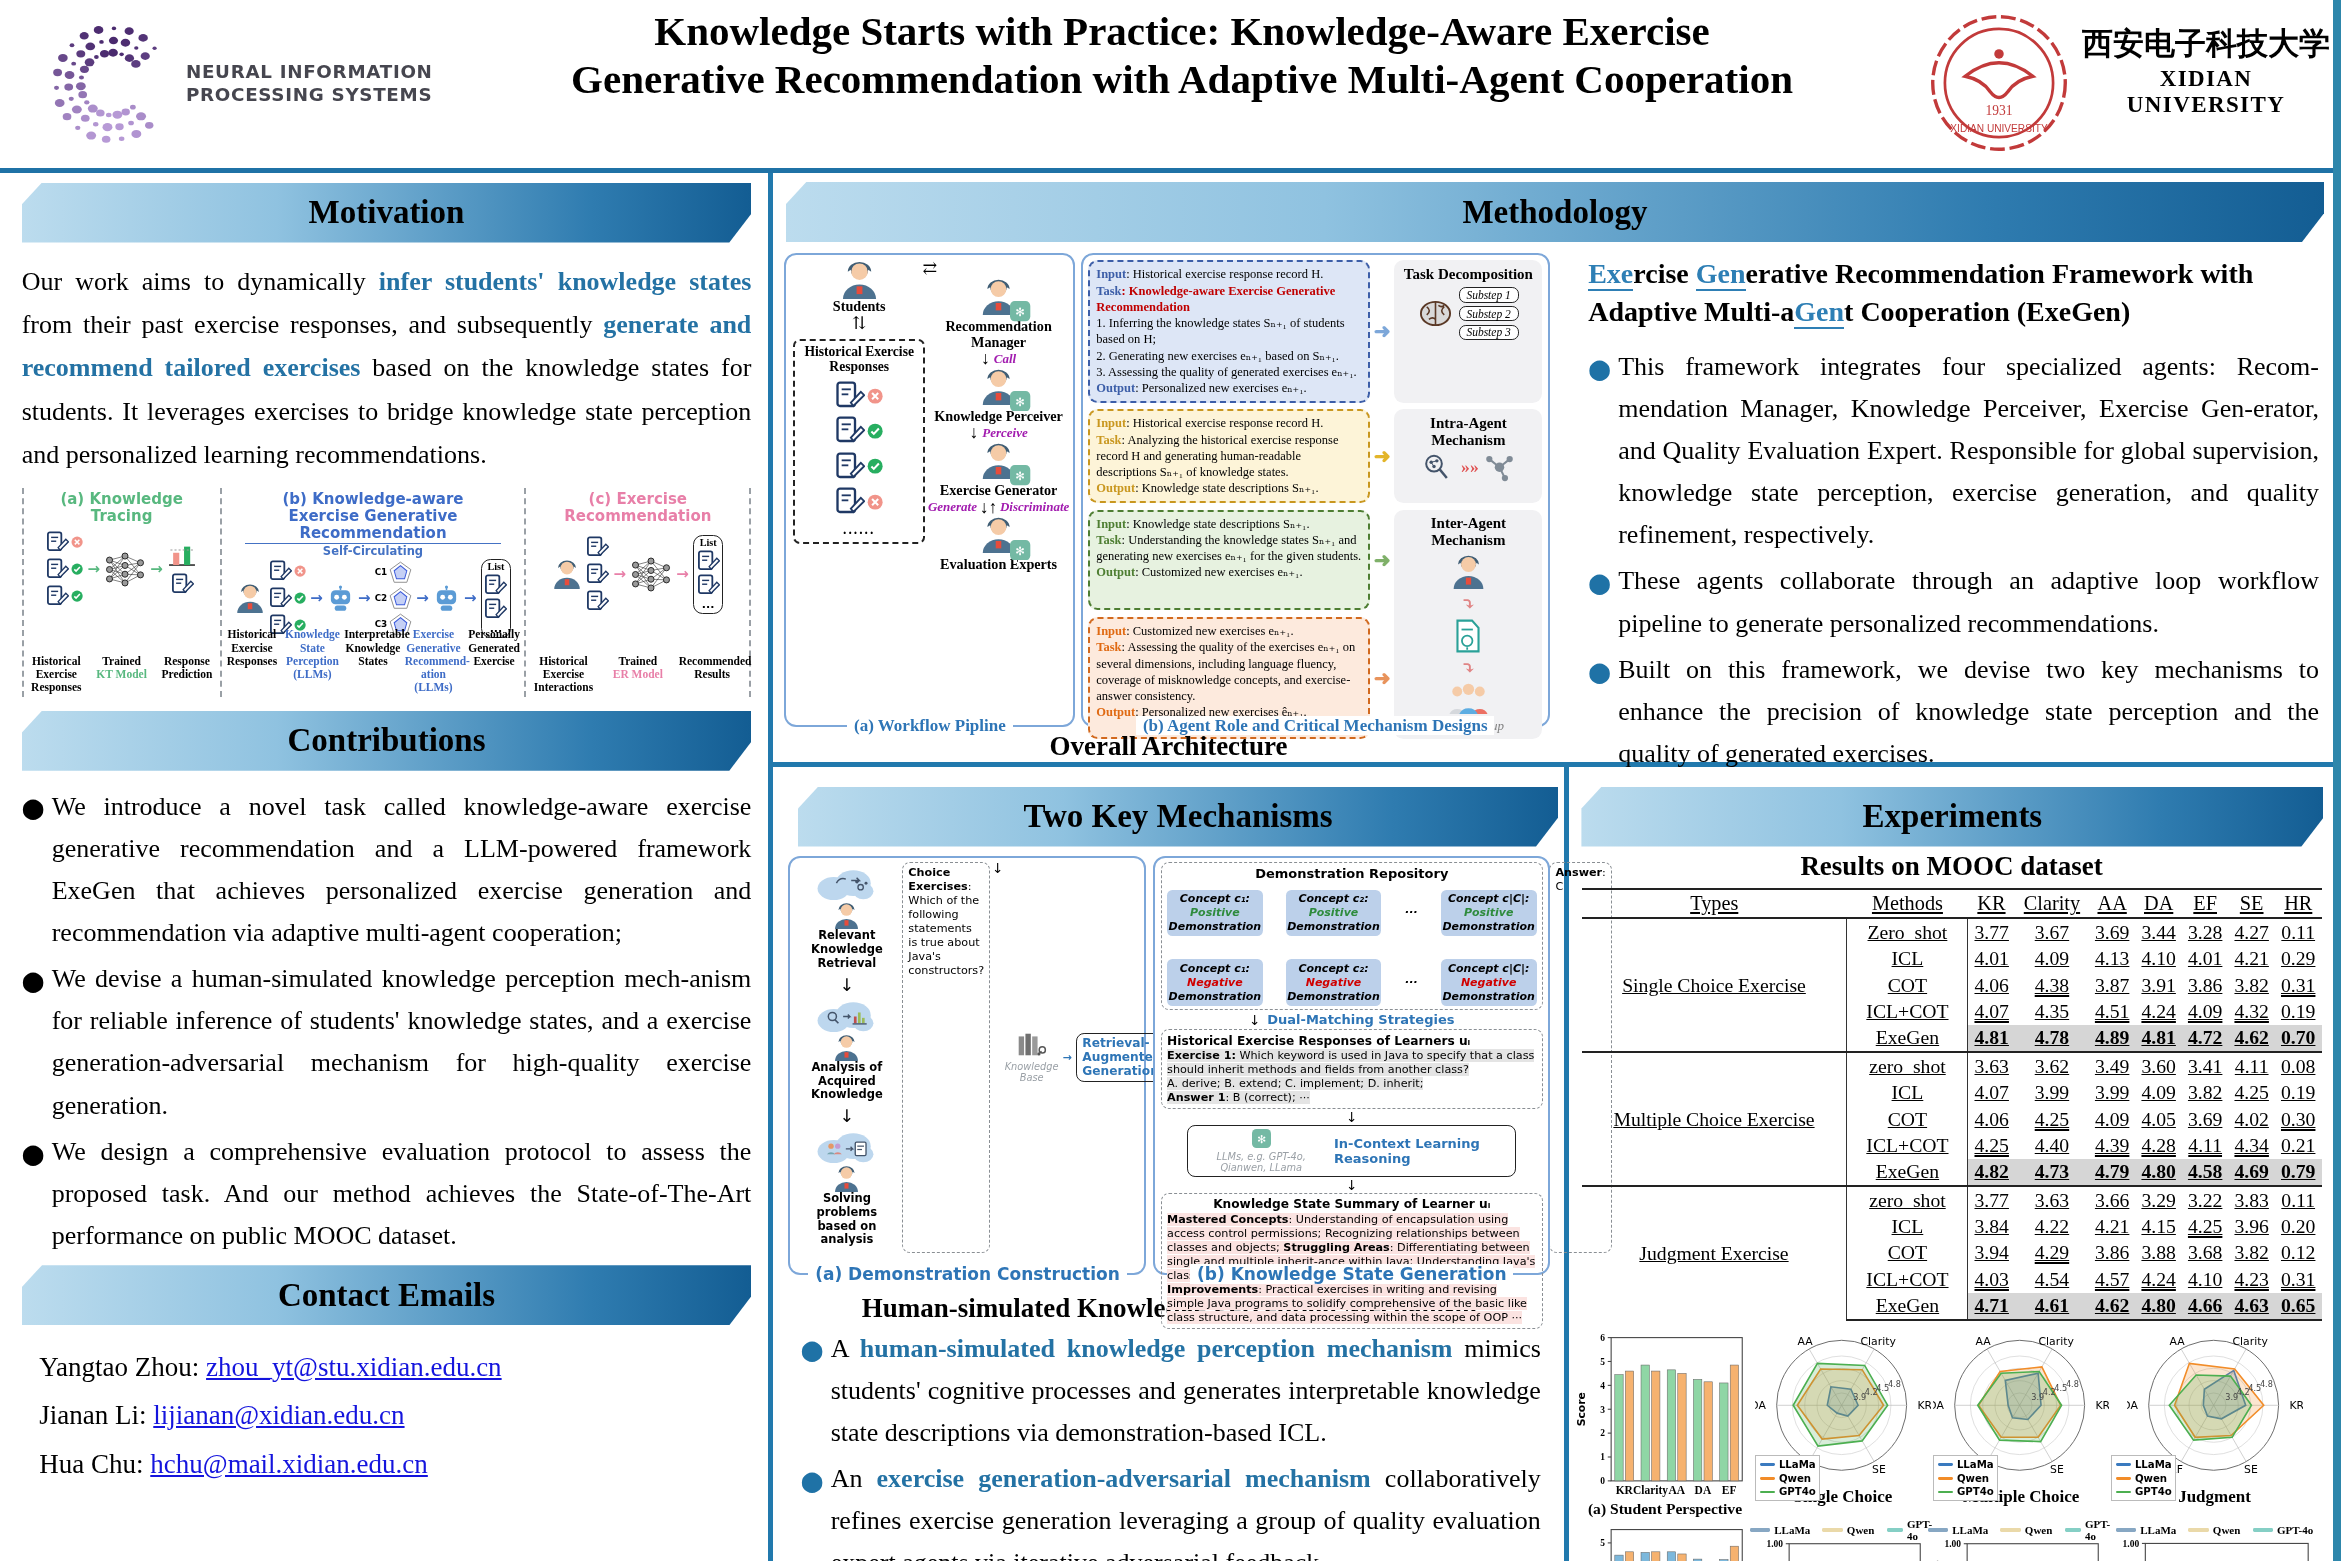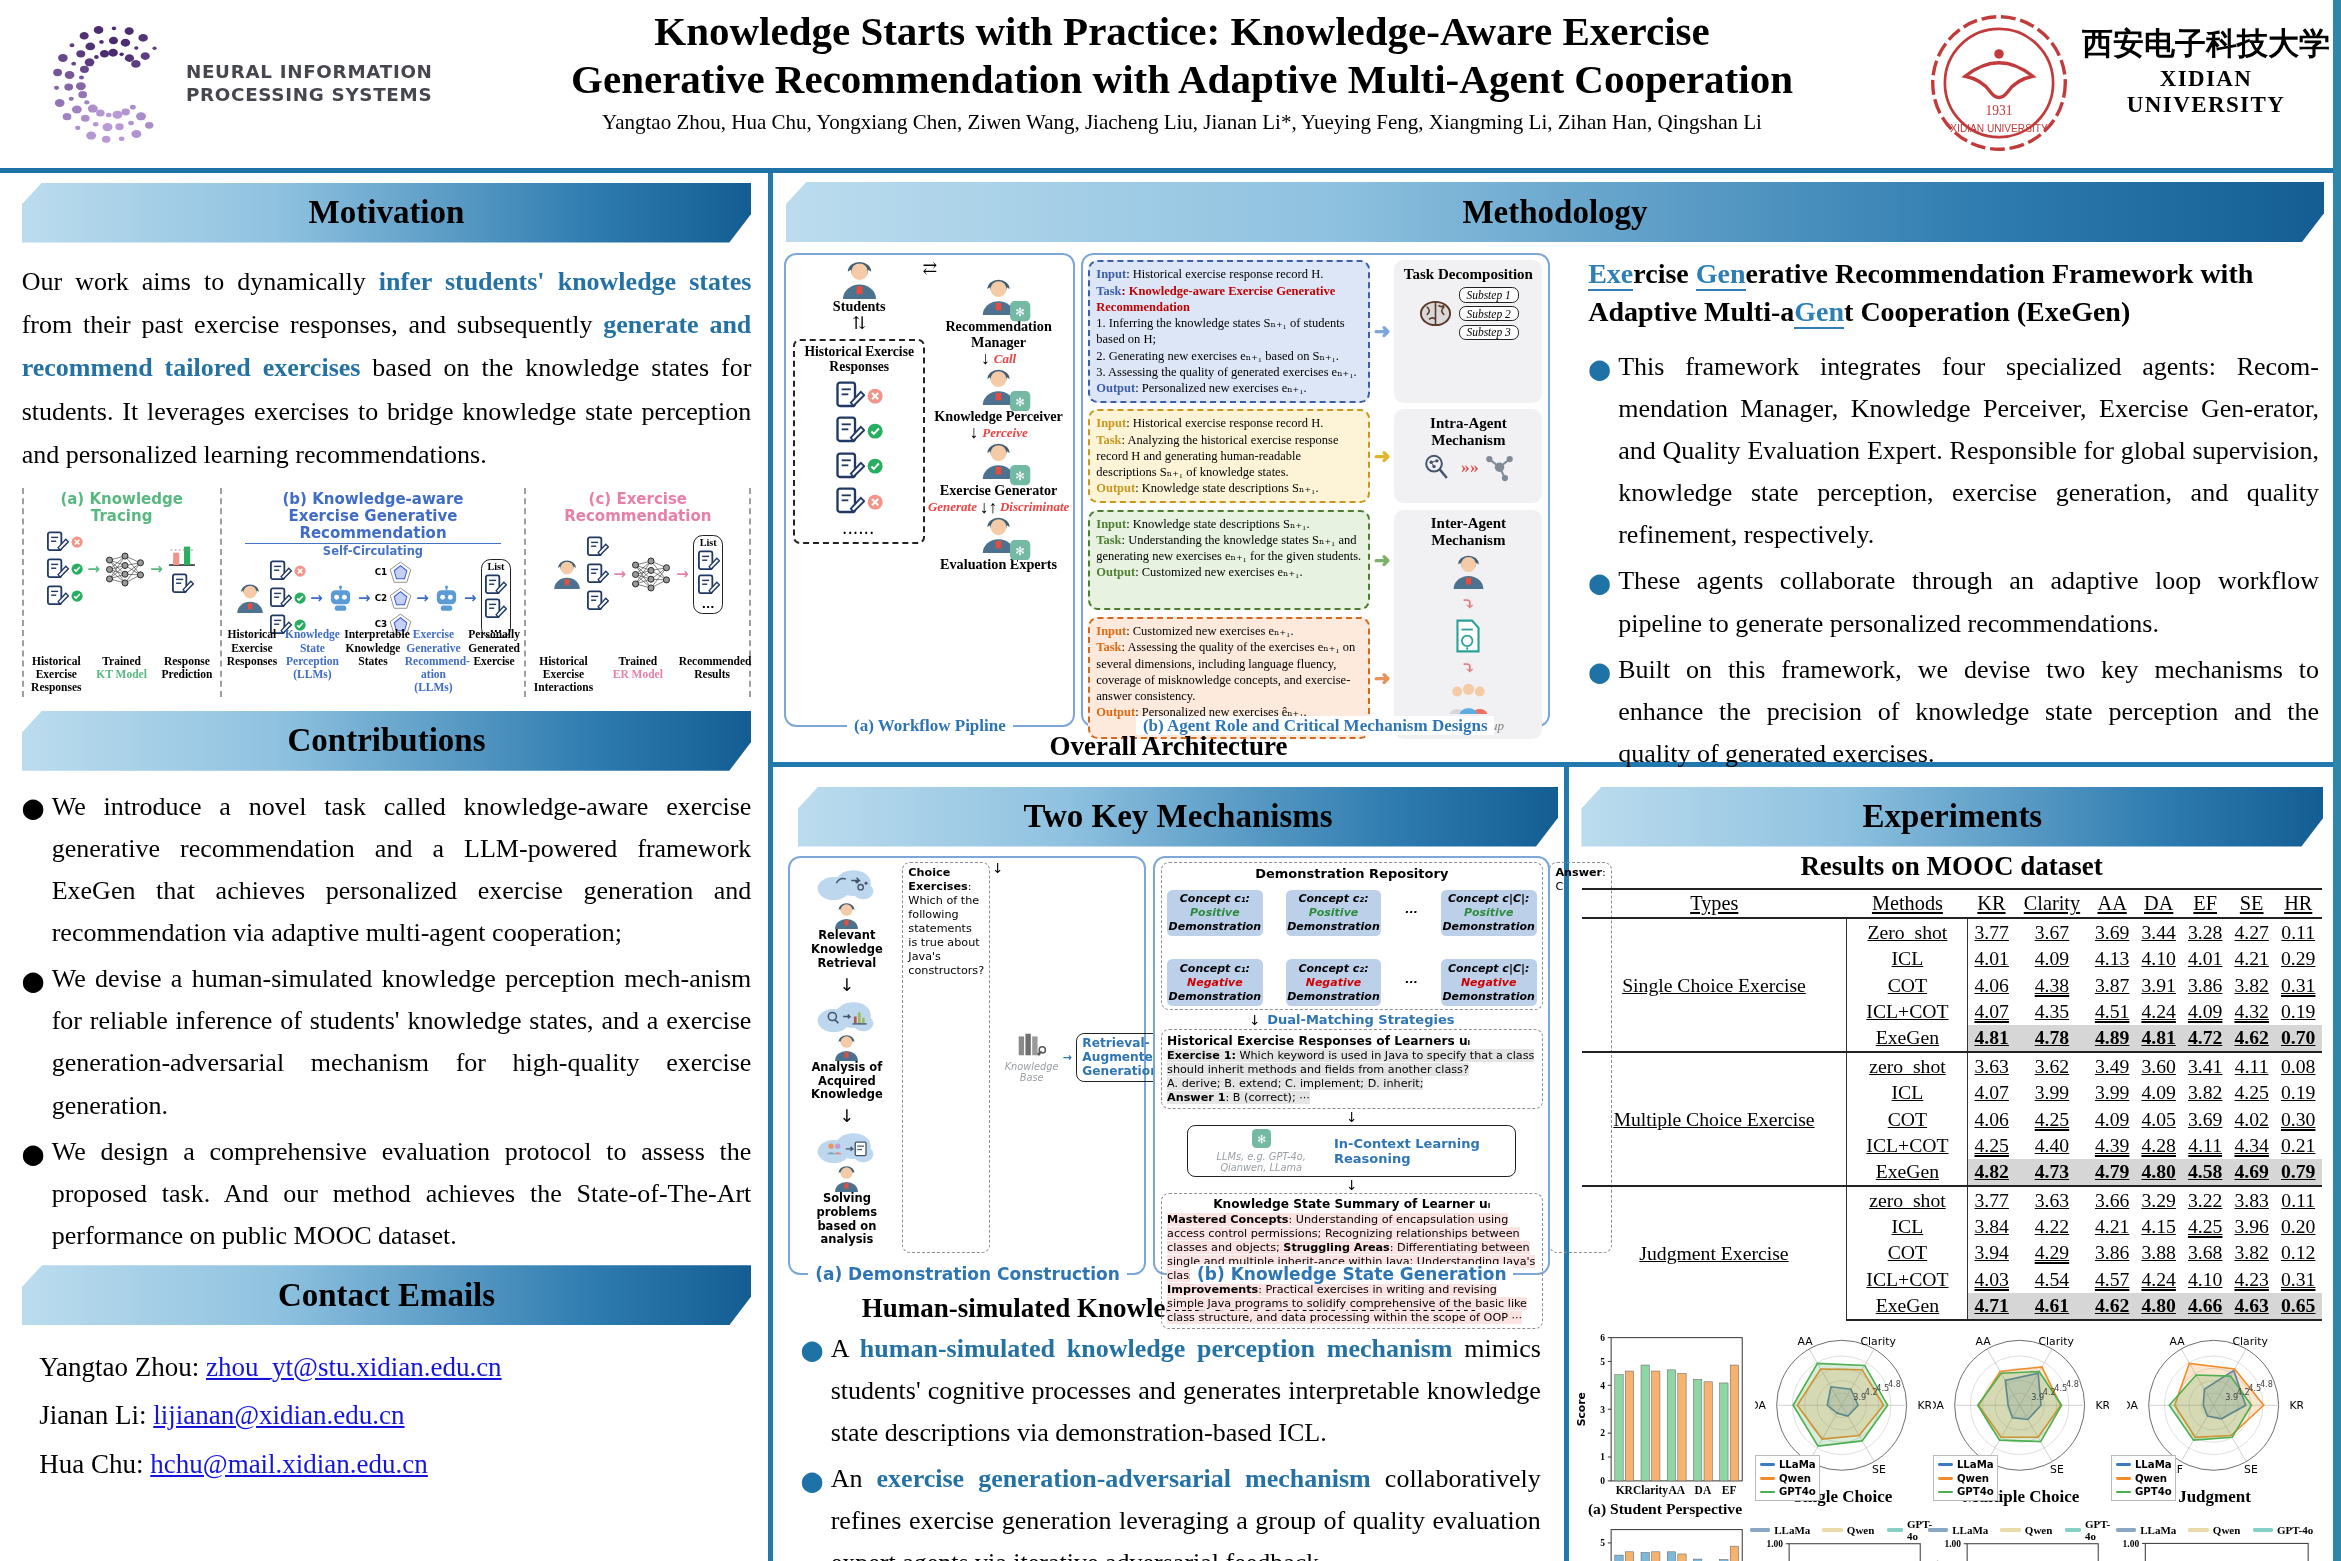--- a/index.html
+++ b/index.html
@@ -71,21 +71,21 @@
   #arch-fig { position:absolute; left:5.4px; top:80px; width:770px; height:474px; display:flex; gap:5.4px; }
   .round-panel { border:2.7px solid #7da7d9; border-radius:12.2px; position:relative; background:#fff; }
   #wf-panel { width:291px; padding:5.4px 6.8px 23px 6.8px; font-size:13.6px; }
   #agent-panel { width:469px; padding:5.4px 5.4px 23px 5.4px; }
   .panel-caption { position:absolute; bottom:-11px; left:0; right:0; text-align:center; }
   .panel-caption span { background:#fff; padding:0 6.8px; color:#2e75b6; font-weight:bold; font-size:17px; }
   .wf-grid { display:grid; grid-template-columns:132px 1fr; column-gap:2.7px; }
   .wf-cell { display:flex; flex-direction:column; align-items:center; }
   .wf-name { font-weight:bold; font-size:14.2px; text-align:center; line-height:1.1; }
   .wf-arrow { font-size:17.6px; line-height:1; }
-  .wf-verb { color:#ef4444; font-style:italic; font-size:13px; font-weight:bold; }
+  .wf-verb { color:#a21caf; font-style:italic; font-size:13px; font-weight:bold; }
   .hist-box { border:2px dashed #222; border-radius:6.8px; margin-top:6.8px; padding:4.1px 5.4px; display:flex; flex-direction:column; align-items:center; gap:5.4px; }
   .gpt-badge { width:20.3px; height:20.3px; position:absolute; right:-13.6px; bottom:-2.7px; }
   .rel { position:relative; }
   .agent-grid { display:grid; grid-template-columns:1fr 24.4px 148px; grid-auto-rows:minmax(88px,auto); row-gap:6.8px; align-items:stretch; }
   .abox { border:2px dashed; border-radius:9.5px; padding:4.1px 6.1px; font-size:12.5px; line-height:1.3; }
   .abox .kw { font-weight:bold; }
   .abox-blue  { border-color:#3c5ea8; background:#dde6f6; }
   .abox-yel   { border-color:#c9971f; background:#fdf4d8; }
   .abox-grn   { border-color:#4e7e32; background:#e7f2e0; }
   .abox-org   { border-color:#d2691e; background:#fdeadd; }
@@ -218,21 +218,20 @@
         <ellipse cx="169.9" cy="175.9" rx="6.2" ry="5.0" fill="rgb(169,140,201)"></ellipse>
       </svg>
     <div id="neurips-text">
       <div>NEURAL INFORMATION</div>
       <div>PROCESSING SYSTEMS</div>
     </div>
   </div>
   <div id="title-block">
     <div class="title-line">Knowledge Starts with Practice: Knowledge-Aware Exercise</div>
     <div class="title-line">Generative Recommendation with Adaptive Multi-Agent Cooperation</div>
-    <div id="authors">Yangtao Zhou, Hua Chu, Yongxiang Chen, Ziwen Wang, Jiacheng Liu, Jianan Li*, Yueying Feng, Xiangming Li, Zihan Han, Qingshan Li</div>
   </div>
   <svg id="xidian-seal" viewBox="0 0 210 210">
     <circle cx="105" cy="105" r="98" fill="none" stroke="#c23a3a" stroke-width="5" stroke-dasharray="22 7"></circle>
     <circle cx="105" cy="105" r="80" fill="none" stroke="#c23a3a" stroke-width="4"></circle>
     <path d="M55 95 Q105 55 155 95 Q130 100 118 118 Q105 135 92 118 Q80 100 55 95 Z" fill="none" stroke="#c23a3a" stroke-width="5"></path>
     <circle cx="105" cy="62" r="7" fill="#c23a3a"></circle>
     <text x="105" y="152" text-anchor="middle" font-size="20" fill="#c23a3a" font-family="'Liberation Serif',serif">1931</text>
     <text x="105" y="178" text-anchor="middle" font-size="15" fill="#c23a3a" font-family="'Liberation Sans',sans-serif">XIDIAN UNIVERSITY</text>
   </svg>
   <div id="xidian-text">

